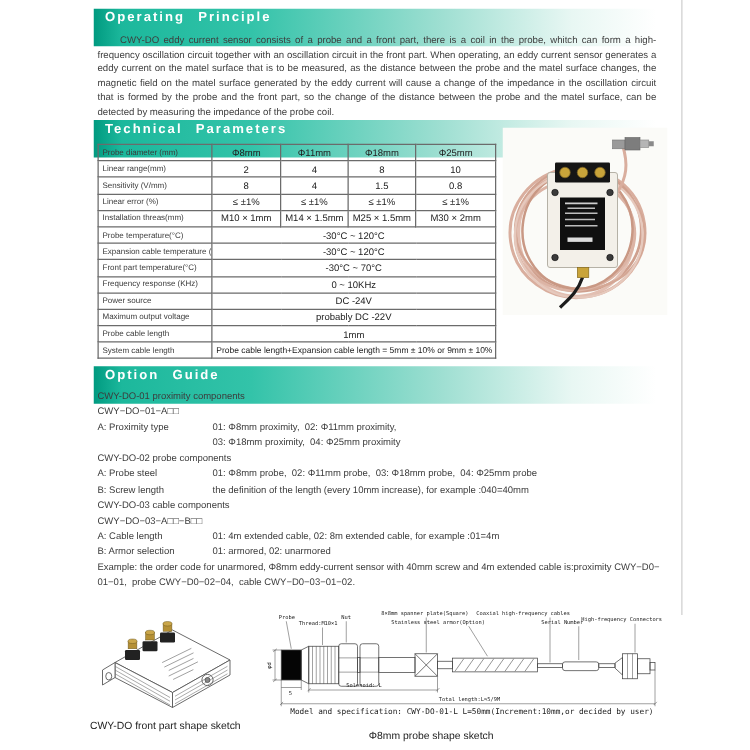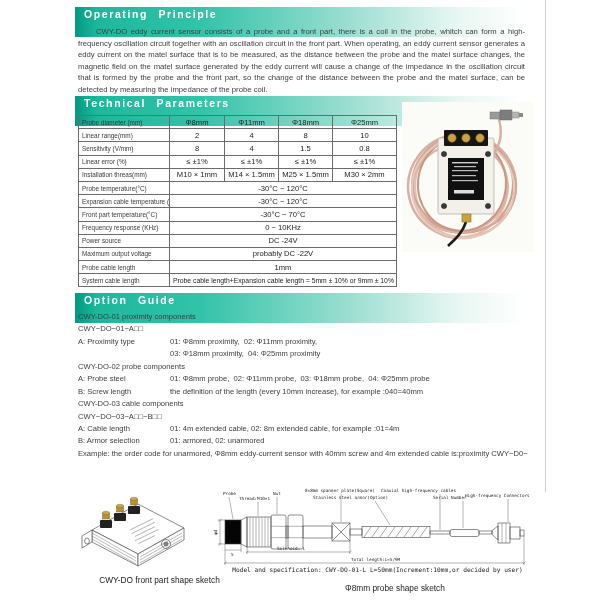--- a/index.html
+++ b/index.html
@@ -27,21 +27,21 @@
 
   .photo{position:absolute;left:402px;top:102px;}
 
   .orders{position:absolute;left:78px;top:311px;width:452px;}
   .ol-line{height:12.45px;line-height:12.45px;font-size:7.6px;color:#3c3c3c;white-space:pre;}
   .ol-line .key{display:inline-block;width:92px;}
   .ol-line.indent{padding-left:92px;}
 
   .sketch-front{position:absolute;left:78px;top:492px;}
   .sketch-probe{position:absolute;left:213px;top:486px;}
-  .caption{position:absolute;font-size:8.3px;color:#222;text-align:center;}
+  .caption{position:absolute;font-size:8.3px;color:#222;}
   .cap-front{left:72px;top:575px;width:175px;}
   .cap-probe{left:295px;top:583px;width:200px;}
   .model-line{position:absolute;left:220px;top:566px;width:315px;text-align:center;
     font-size:6.2px;color:#222;font-family:"DejaVu Sans Mono",monospace;white-space:nowrap;}
 
   .vline{position:absolute;left:545px;top:0;width:1px;height:492px;background:#cfcfcf;}
 
   svg text{font-family:"DejaVu Sans Mono",monospace;fill:#222;}
 </style>
 </head>
@@ -187,20 +187,21 @@
     <div class="ol-line"><span class="key">A: Proximity type</span><span>01: Φ8mm proximity,  02: Φ11mm proximity,</span></div>
     <div class="ol-line indent"><span>03: Φ18mm proximity,  04: Φ25mm proximity</span></div>
     <div class="ol-line"><span>CWY-DO-02 probe components</span></div>
     <div class="ol-line"><span class="key">A: Probe steel</span><span>01: Φ8mm probe,  02: Φ11mm probe,  03: Φ18mm probe,  04: Φ25mm probe</span></div>
     <div class="ol-line"><span class="key">B: Screw length</span><span>the definition of the length (every 10mm increase), for example :040=40mm</span></div>
     <div class="ol-line"><span>CWY-DO-03 cable components</span></div>
     <div class="ol-line"><span>CWY−DO−03−A□□−B□□</span></div>
     <div class="ol-line"><span class="key">A: Cable length</span><span>01: 4m extended cable, 02: 8m extended cable, for example :01=4m</span></div>
     <div class="ol-line"><span class="key">B: Armor selection</span><span>01: armored, 02: unarmored</span></div>
     <div class="ol-line"><span>Example: the order code for unarmored, Φ8mm eddy-current sensor with 40mm screw and 4m extended cable is:proximity CWY−D0−</span></div>
+    <div class="ol-line"><span>01−01,  probe CWY−D0−02−04,  cable CWY−D0−03−01−02.</span></div>
   </div>
 
   <svg class="sketch-front" width="120" height="82" viewBox="0 0 120 82">
     <g fill="none" stroke="#555" stroke-width="0.7">
       <path d="M14,38 L60,12 L106,36 L60,62 Z" fill="#fff"></path>
       <path d="M14,38 L14,50 L60,74 L60,62 Z" fill="#fff"></path>
       <path d="M60,62 L60,74 L106,48 L106,36 Z" fill="#fff"></path>
       <path d="M4,44 L14,38 L14,50 L4,56 Z" fill="#fff"></path>
       <ellipse cx="9" cy="49" rx="2.4" ry="3"></ellipse>
       <g stroke="#777" stroke-width="0.5">

